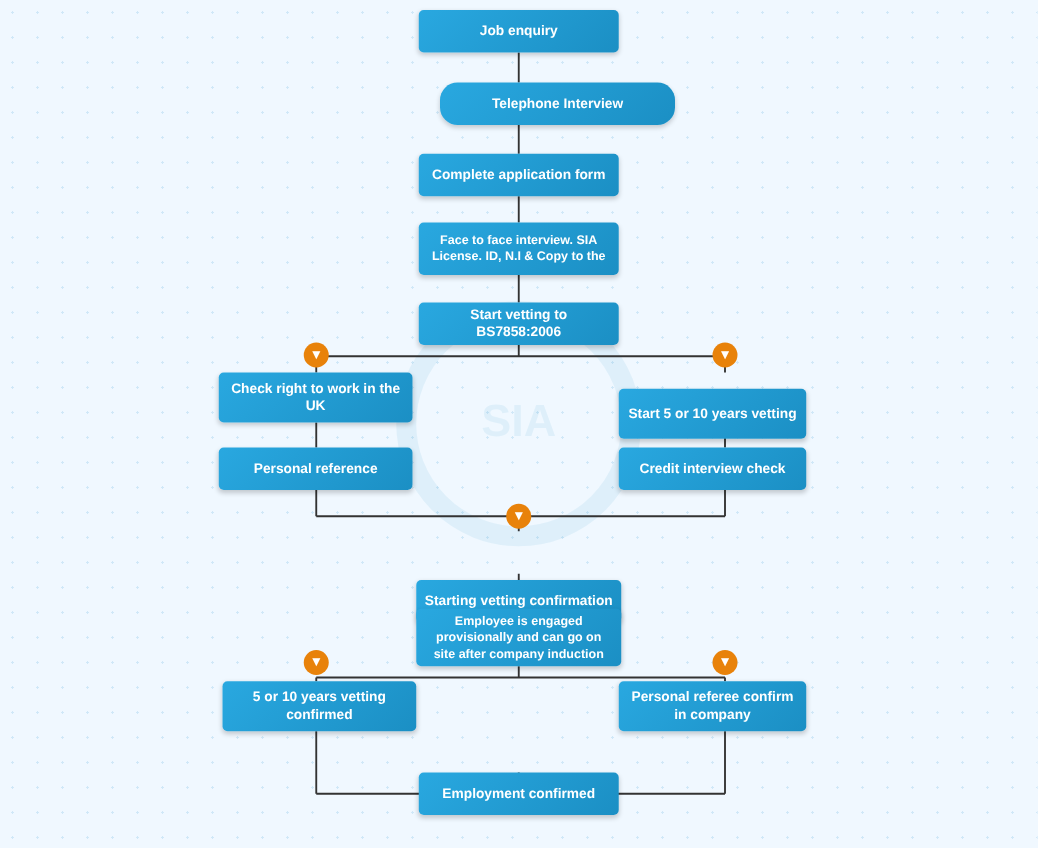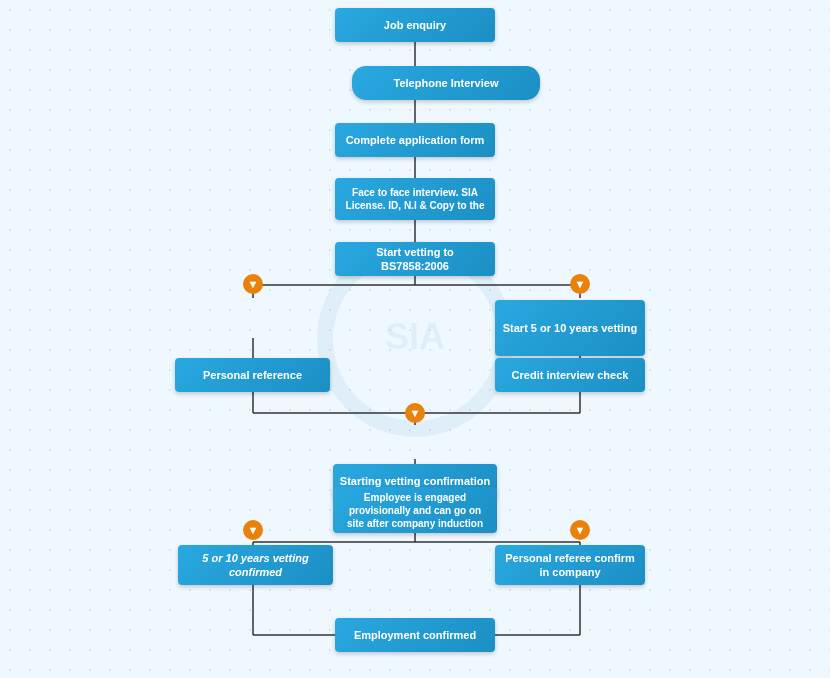--- a/index.html
+++ b/index.html
@@ -127,26 +127,27 @@
 
     <line x1="253" y1="635" x2="580" y2="635" stroke="#333" stroke-width="1.5"></line>
     <line x1="415" y1="635" x2="415" y2="618" stroke="#333" stroke-width="1.5"></line>
   </svg>
 
   <div class="flow-box" style="left:335px;top:8px;width:160px;height:34px;">Job enquiry</div>
   <div class="flow-box" style="left:352px;top:66px;width:188px;height:34px;border-radius:14px;">Telephone Interview</div>
   <div class="flow-box" style="left:335px;top:123px;width:160px;height:34px;">Complete application form</div>
   <div class="flow-box" style="left:335px;top:178px;width:160px;height:42px;font-size:10px;">Face to face interview. SIA License. ID, N.I &amp; Copy to the</div>
   <div class="flow-box" style="left:335px;top:242px;width:160px;height:34px;">Start vetting to BS7858:2006</div>
-  <div class="flow-box" style="left:495px;top:300px;width:150px;height:56px;">Start 5 or 10 years vetting</div>
+  <div class="flow-box" style="left:175px;top:298px;width:155px;height:40px;">Check right to work in the UK</div>
+  <div class="flow-box" style="left:495px;top:311px;width:150px;height:40px;">Start 5 or 10 years vetting</div>
   <div class="flow-box" style="left:175px;top:358px;width:155px;height:34px;">Personal reference</div>
   <div class="flow-box" style="left:495px;top:358px;width:150px;height:34px;">Credit interview check</div>
   <div class="flow-box" style="left:333px;top:425px;width:164px;height:34px;margin-top:39px;">Starting vetting confirmation</div>
   <div class="flow-box" style="left:333px;top:487px;width:164px;height:46px;font-size:10px;">Employee is engaged provisionally and can go on site after company induction</div>
-  <div class="flow-box" style="left:178px;top:545px;width:155px;height:40px;font-style:italic;">5 or 10 years vetting confirmed</div>
+  <div class="flow-box" style="left:178px;top:545px;width:155px;height:40px;">5 or 10 years vetting confirmed</div>
   <div class="flow-box" style="left:495px;top:545px;width:150px;height:40px;">Personal referee confirm in company</div>
   <div class="flow-box" style="left:335px;top:618px;width:160px;height:34px;">Employment confirmed</div>
 
   <div class="arrow-circle" style="left:243px;top:274px;">▼</div>
 
   <div class="arrow-circle" style="left:570px;top:274px;">▼</div>
 
   <div class="arrow-circle" style="left:405px;top:403px;">▼</div>
 
   <div class="arrow-circle" style="left:243px;top:520px;">▼</div>

